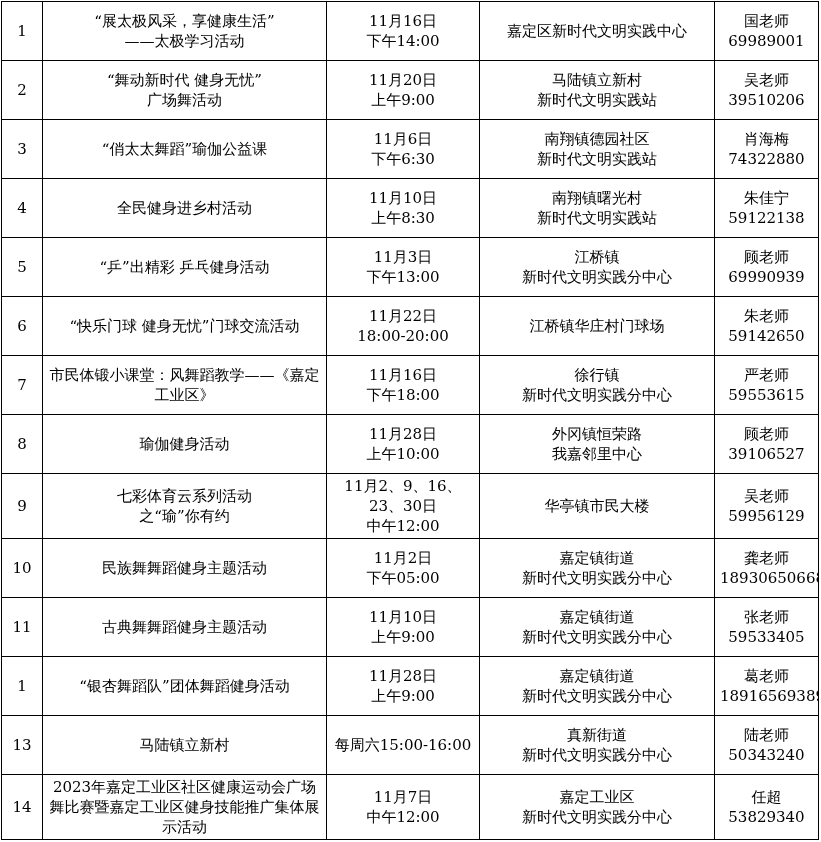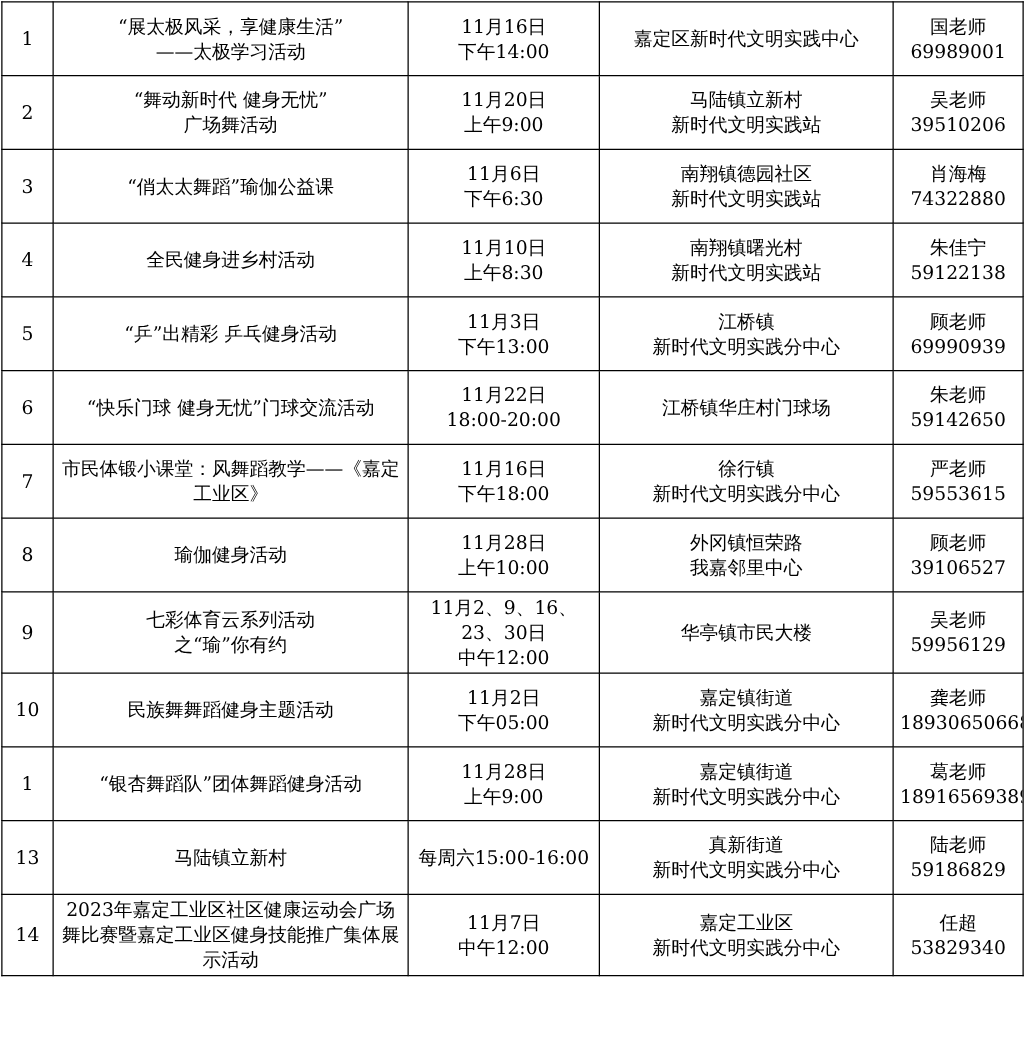--- a/index.html
+++ b/index.html
@@ -146,37 +146,47 @@
       <td>10</td>
       <td>民族舞舞蹈健身主题活动</td>
       <td>11月2日
 下午05:00</td>
       <td>嘉定镇街道
 新时代文明实践分中心</td>
       <td>龚老师
 18930650668</td>
     </tr>
     <tr>
+      <td>11</td>
+      <td>古典舞舞蹈健身主题活动</td>
+      <td>11月10日
+上午9:00</td>
+      <td>嘉定镇街道
+新时代文明实践分中心</td>
+      <td>张老师
+59533405</td>
+    </tr>
+    <tr>
       <td>1</td>
       <td>“银杏舞蹈队”团体舞蹈健身活动</td>
       <td>11月28日
 上午9:00</td>
       <td>嘉定镇街道
 新时代文明实践分中心</td>
       <td>葛老师
 18916569389</td>
     </tr>
     <tr>
       <td>13</td>
       <td>马陆镇立新村</td>
       <td>每周六15:00-16:00</td>
       <td>真新街道
 新时代文明实践分中心</td>
       <td>陆老师
-59186829</td>
+50343240</td>
     </tr>
     <tr>
       <td>14</td>
       <td>2023年嘉定工业区社区健康运动会广场舞比赛暨嘉定工业区健身技能推广集体展示活动</td>
       <td>11月7日
 中午12:00</td>
       <td>嘉定工业区
 新时代文明实践分中心</td>
       <td>任超
 53829340</td>

